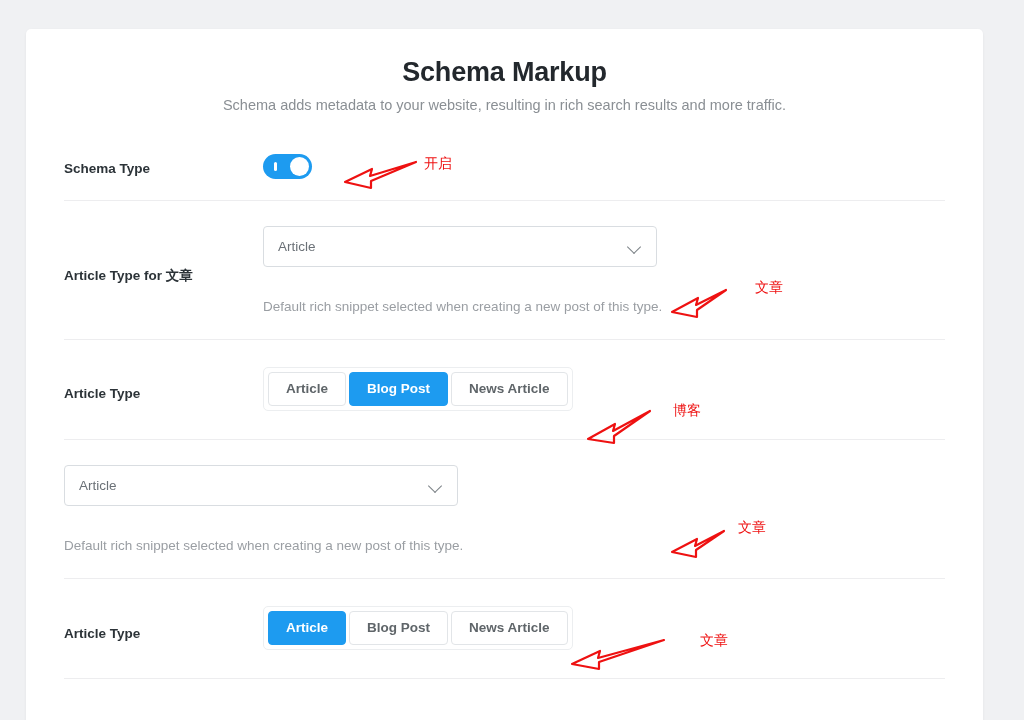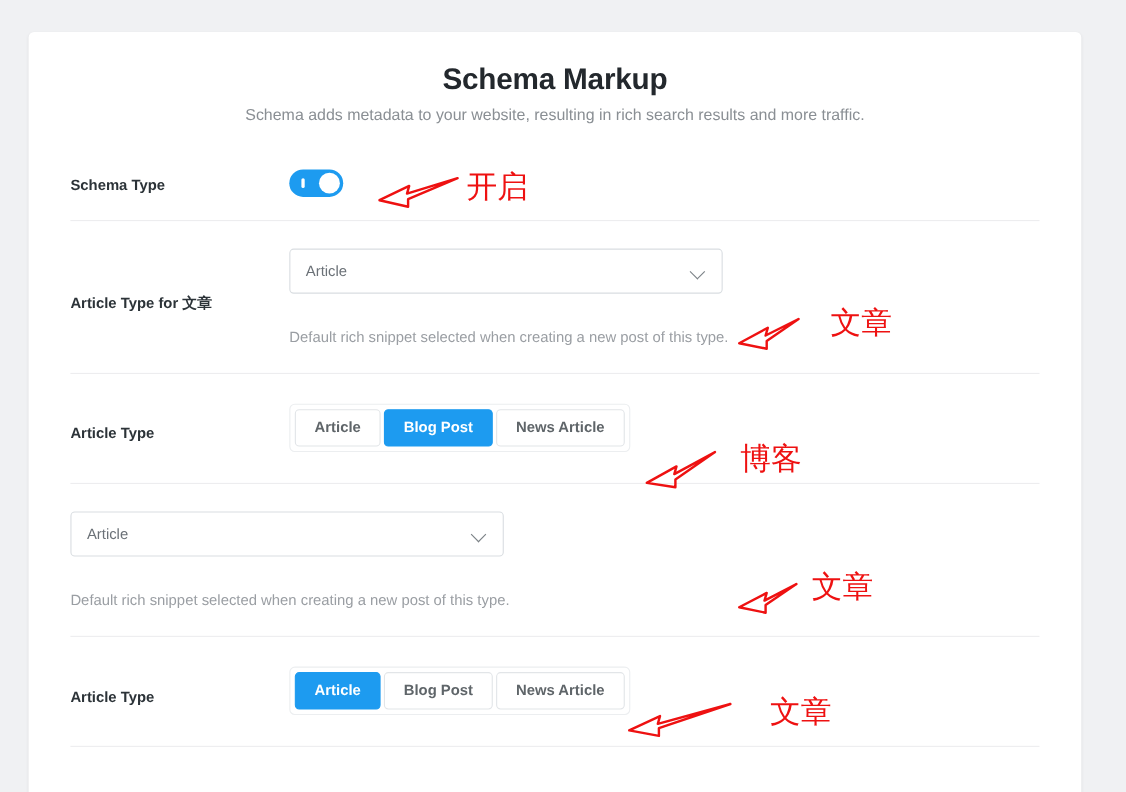--- a/index.html
+++ b/index.html
@@ -208,21 +208,21 @@
   }
 
   
   .anno {
     position: absolute;
     pointer-events: none;
   }
   .anno-text {
     position: absolute;
     color: #ee1111;
-    font-size: 28px;
+    font-size: 14px;
     font-weight: normal;
     line-height: 1;
     white-space: nowrap;
     text-shadow: 0 0 2px rgba(255,255,255,0.9);
     font-family: "DejaVu Sans", sans-serif;
   }
   .anno svg { display: block; overflow: visible; }
 </style>
 </head>
 <body>

